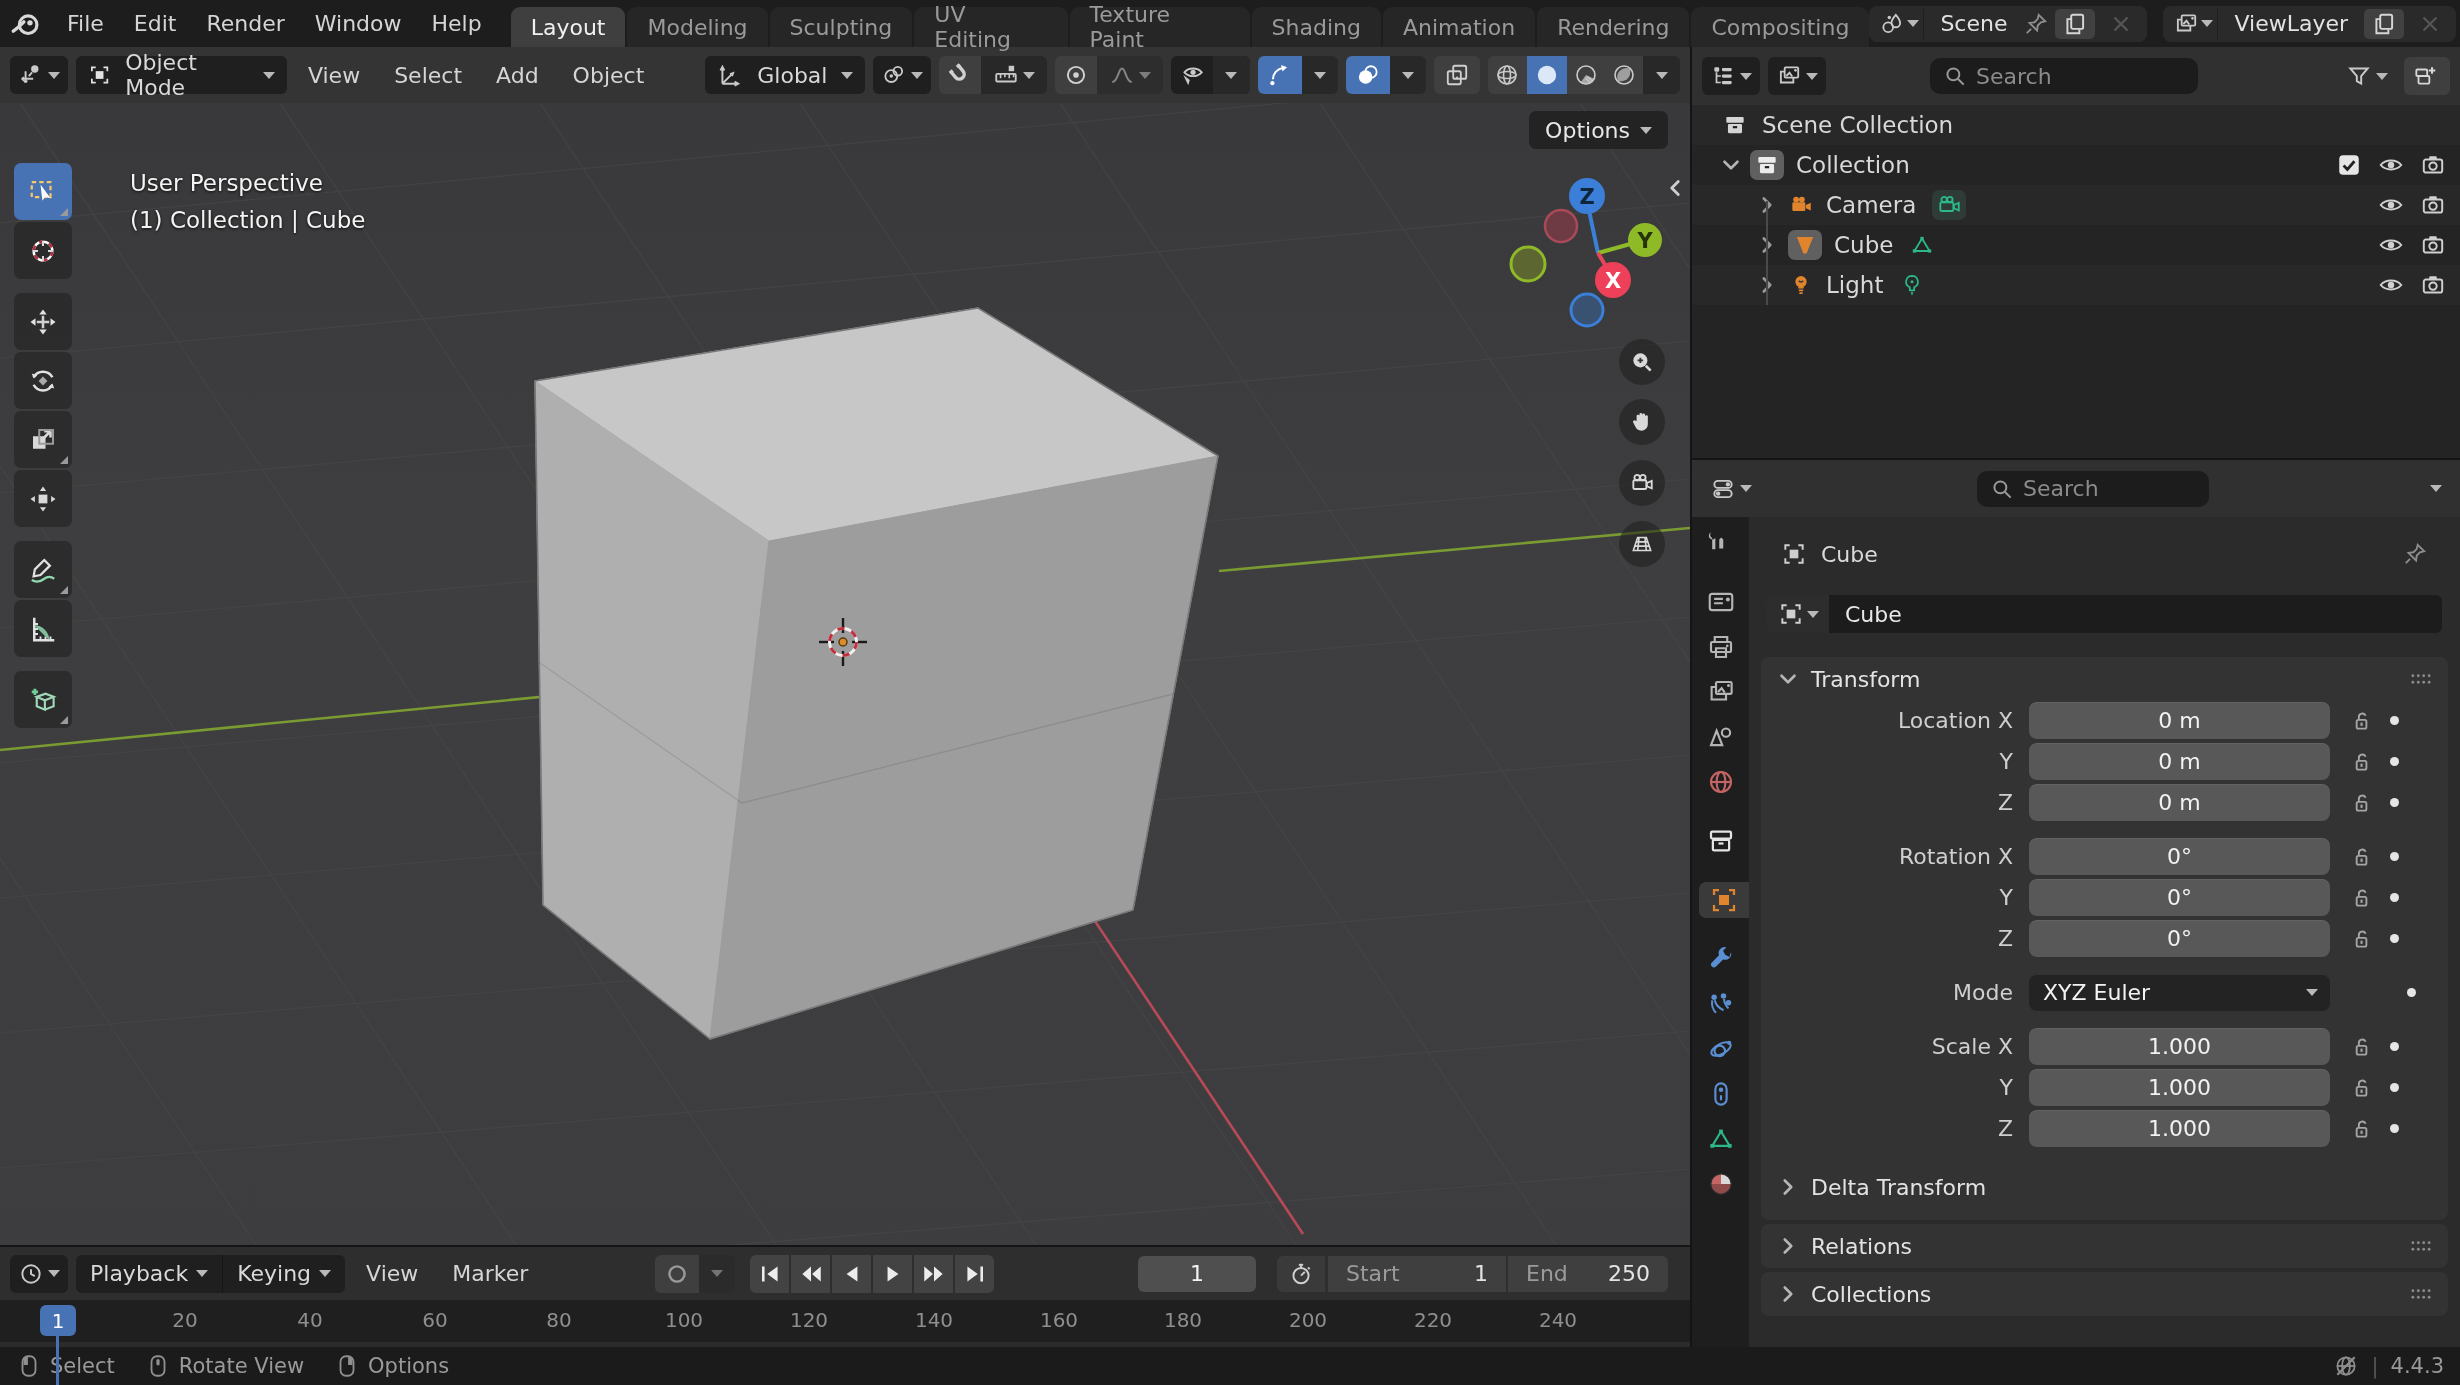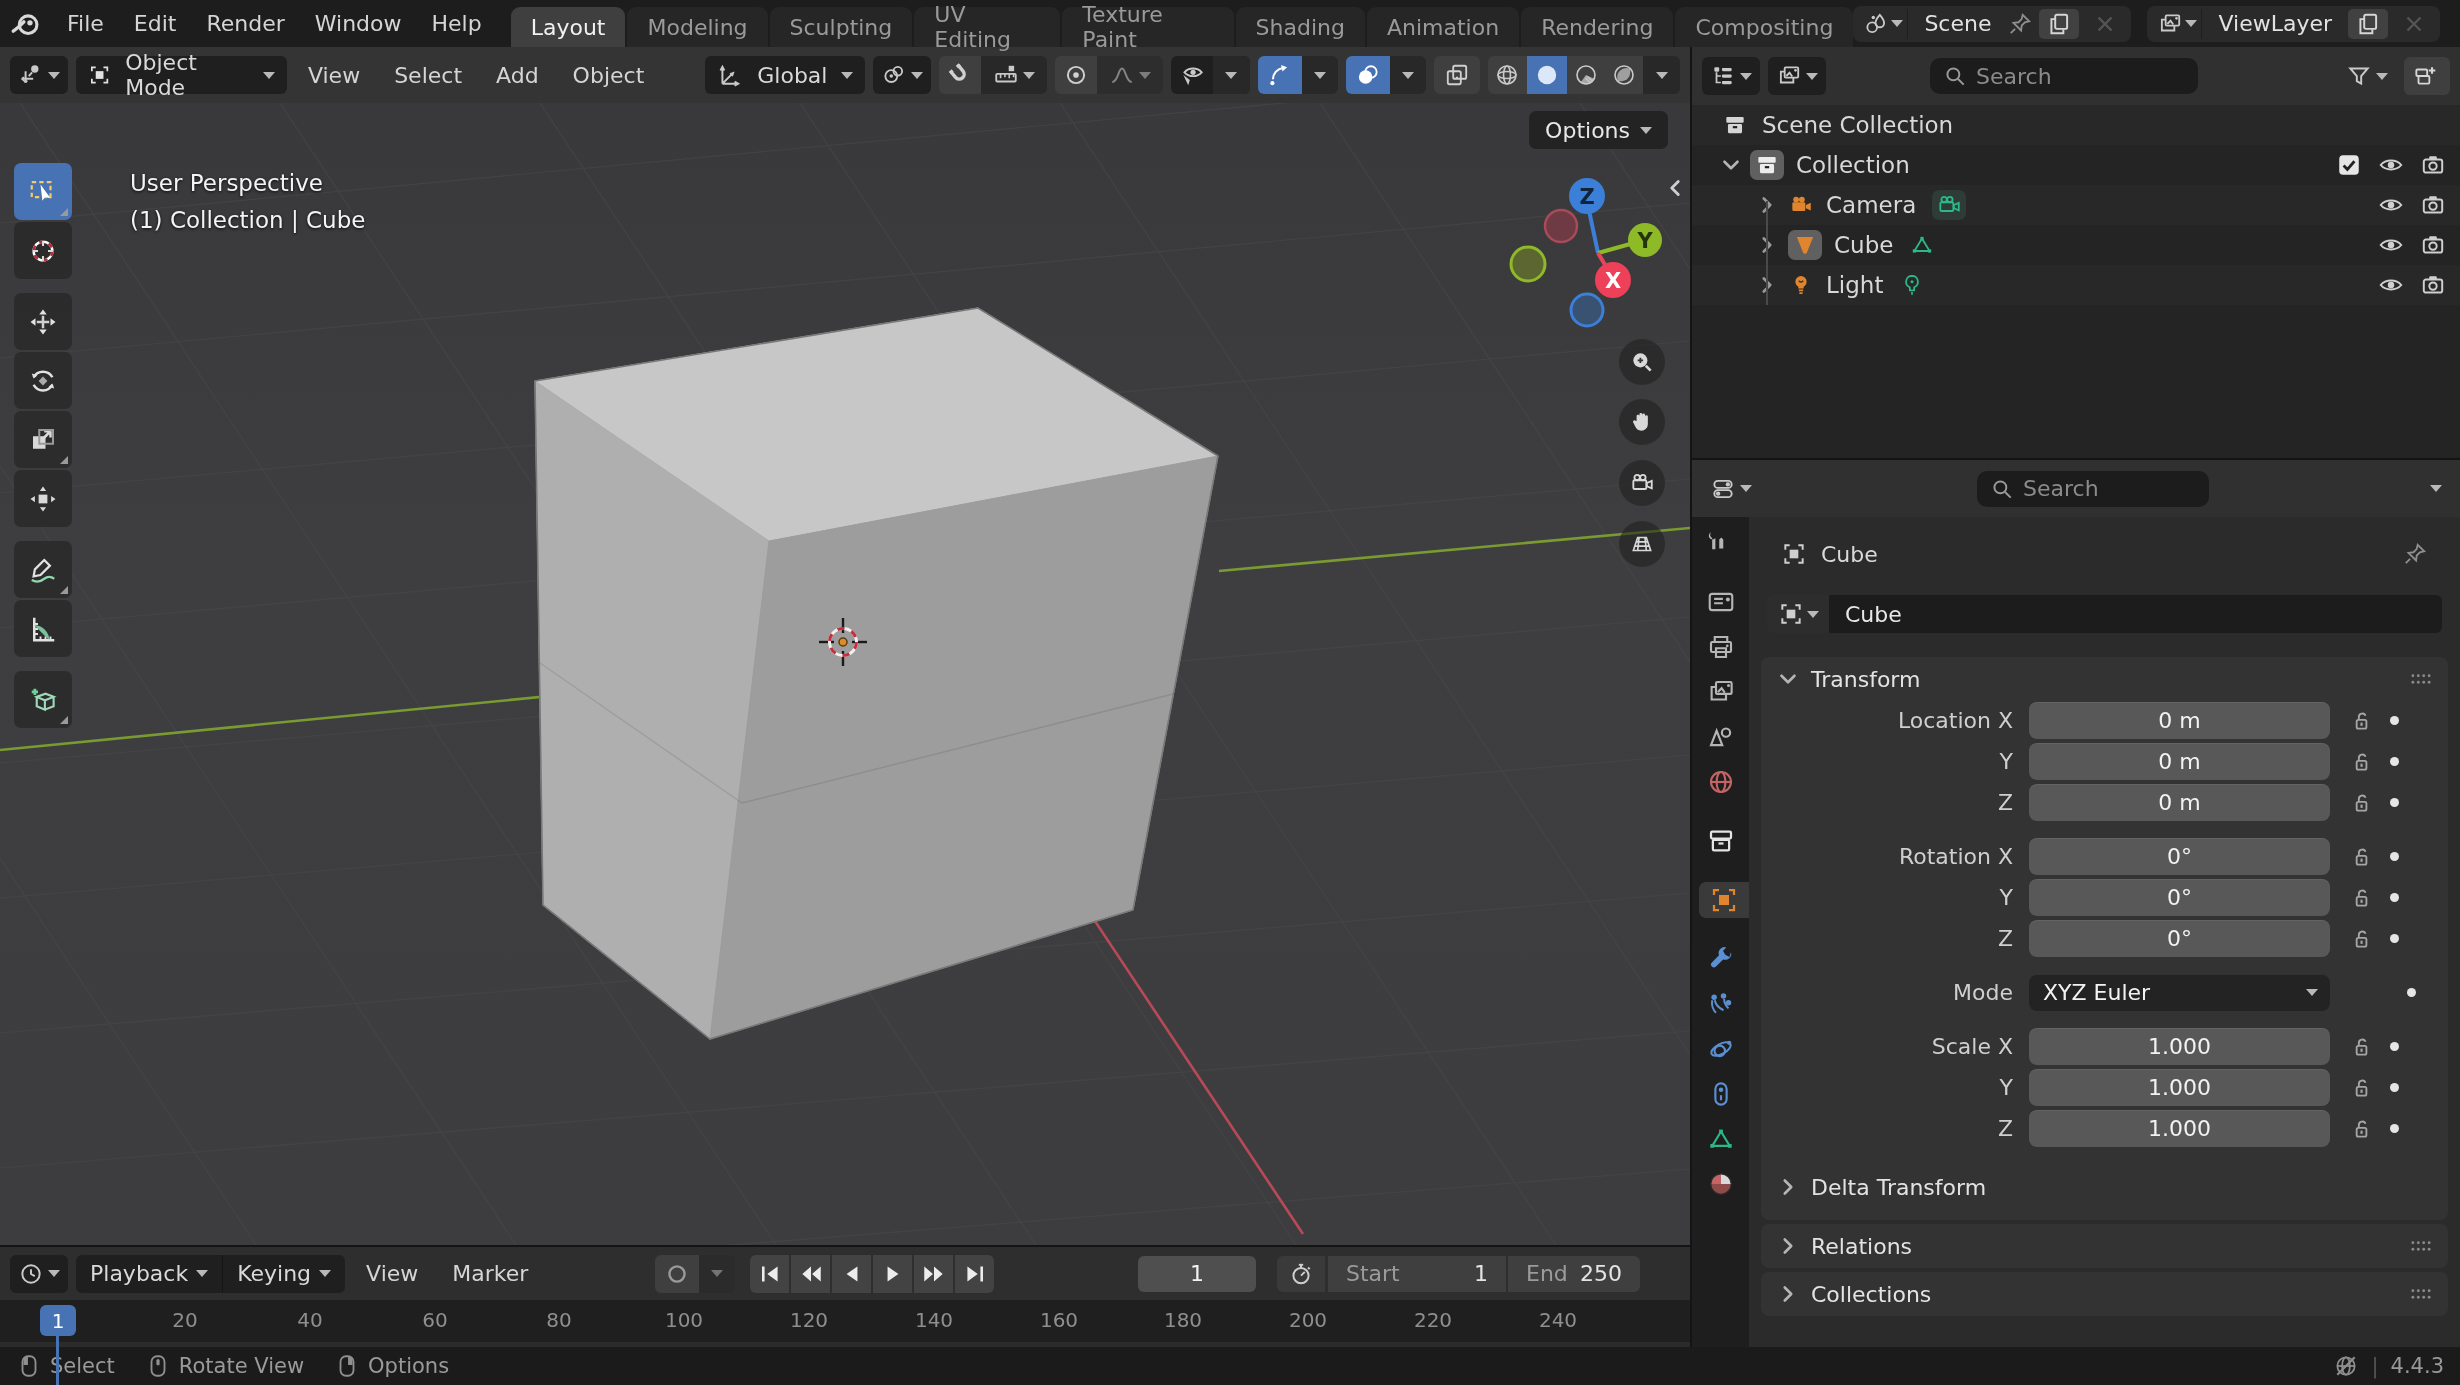--- a/index.html
+++ b/index.html
@@ -9,21 +9,21 @@
   .ic{display:inline-flex;align-items:center;justify-content:center;flex:none}
   svg.i{width:26px;height:26px}
   svg.i2{width:30px;height:30px}
   .dim{color:#9b9b9b}
   
   .topbar{height:47px;background:#1d1d1d;display:flex;align-items:center;flex:none;position:relative;z-index:5}
   .tb-menu{padding:0 15px;color:#d5d5d5;cursor:default}
   .tabs{display:flex;align-items:flex-end;height:47px;margin-left:14px;gap:2px}
   .tab{height:40px;display:flex;align-items:center;padding:0 20px;background:#262626;color:#9a9a9a;border-radius:9px 9px 0 0}
   .tab.active{background:#3f3f3f;color:#f0f0f0}
-  .tb-right{margin-left:auto;display:flex;gap:16px;padding-right:20px}
+  .tb-right{margin-left:auto;display:flex;gap:16px;padding-right:4px}
   .id-group{height:36px;background:#2a2a2a;border-radius:8px;display:flex;align-items:center;padding:0 6px;gap:6px}
   .id-icon-btn{display:flex;align-items:center;gap:2px;padding:2px 4px;border-right:1px solid #1f1f1f}
   .id-label{padding:0 10px;color:#e2e2e2}
   .mini-btn{width:40px;height:30px;border-radius:5px;display:flex;align-items:center;justify-content:center}
   .mini-btn.lit{background:#414141}
   
   .main{flex:1;display:flex;gap:2px;background:#141414}
   .left-col{width:1690px;display:flex;flex-direction:column;gap:0}
   .right-col{width:768px;display:flex;flex-direction:column;gap:2px}
   
@@ -841,21 +841,21 @@
           <div class="framefield">1</div>
           <div class="sw-btn">
               <svg class="i" style="color:#cfcfcf">
                 <use href="#s-stopwatch"></use>
               </svg>
             </div>
           <div class="rangefield" style="left:1328px;width:178px;border-radius:0">
             <span class="dim">Start</span>
               <span>1</span>
           </div>
-          <div class="rangefield" style="left:1508px;width:132px;border-radius:0 6px 6px 0">
+          <div class="rangefield" style="left:1508px;width:160px;border-radius:0 6px 6px 0">
             <span class="dim">End</span>
               <span>250</span>
           </div>
         </div>
         <div class="ruler">
           <div class="playhead">1</div>
           <span class="tick" style="left:185px">20</span>
           <span class="tick" style="left:310px">40</span>
           <span class="tick" style="left:435px">60</span>
           <span class="tick" style="left:559px">80</span>

